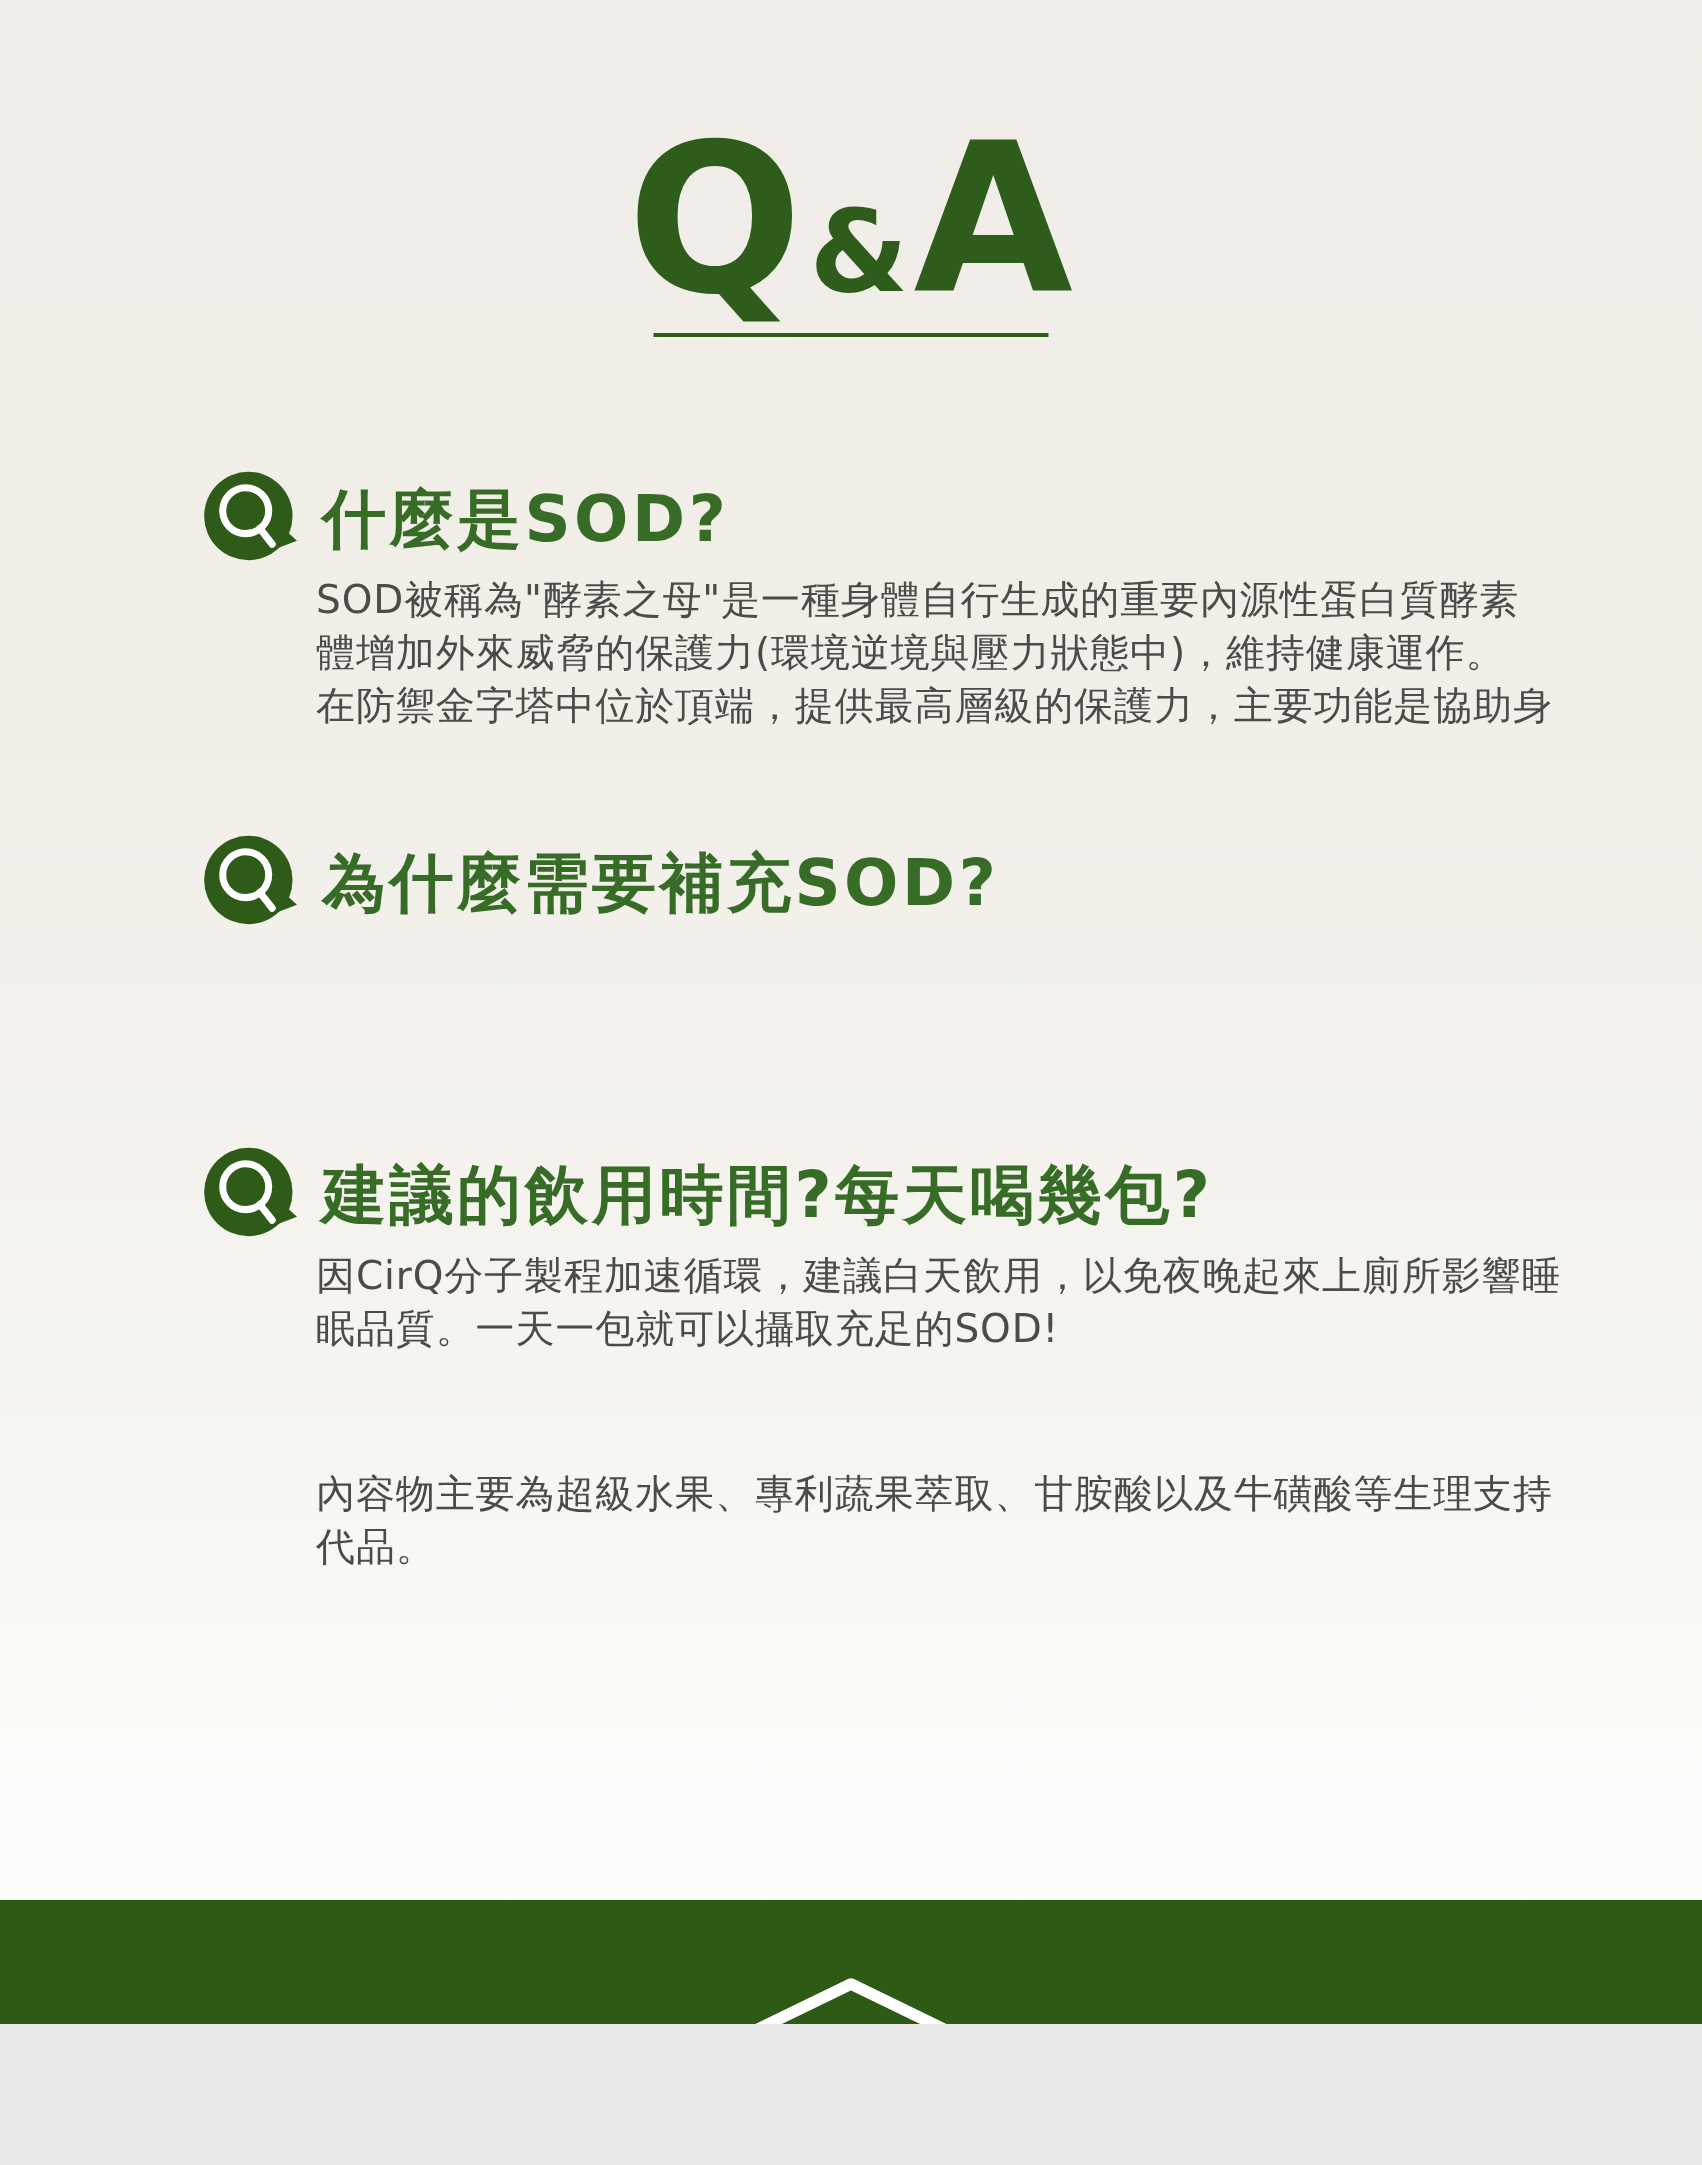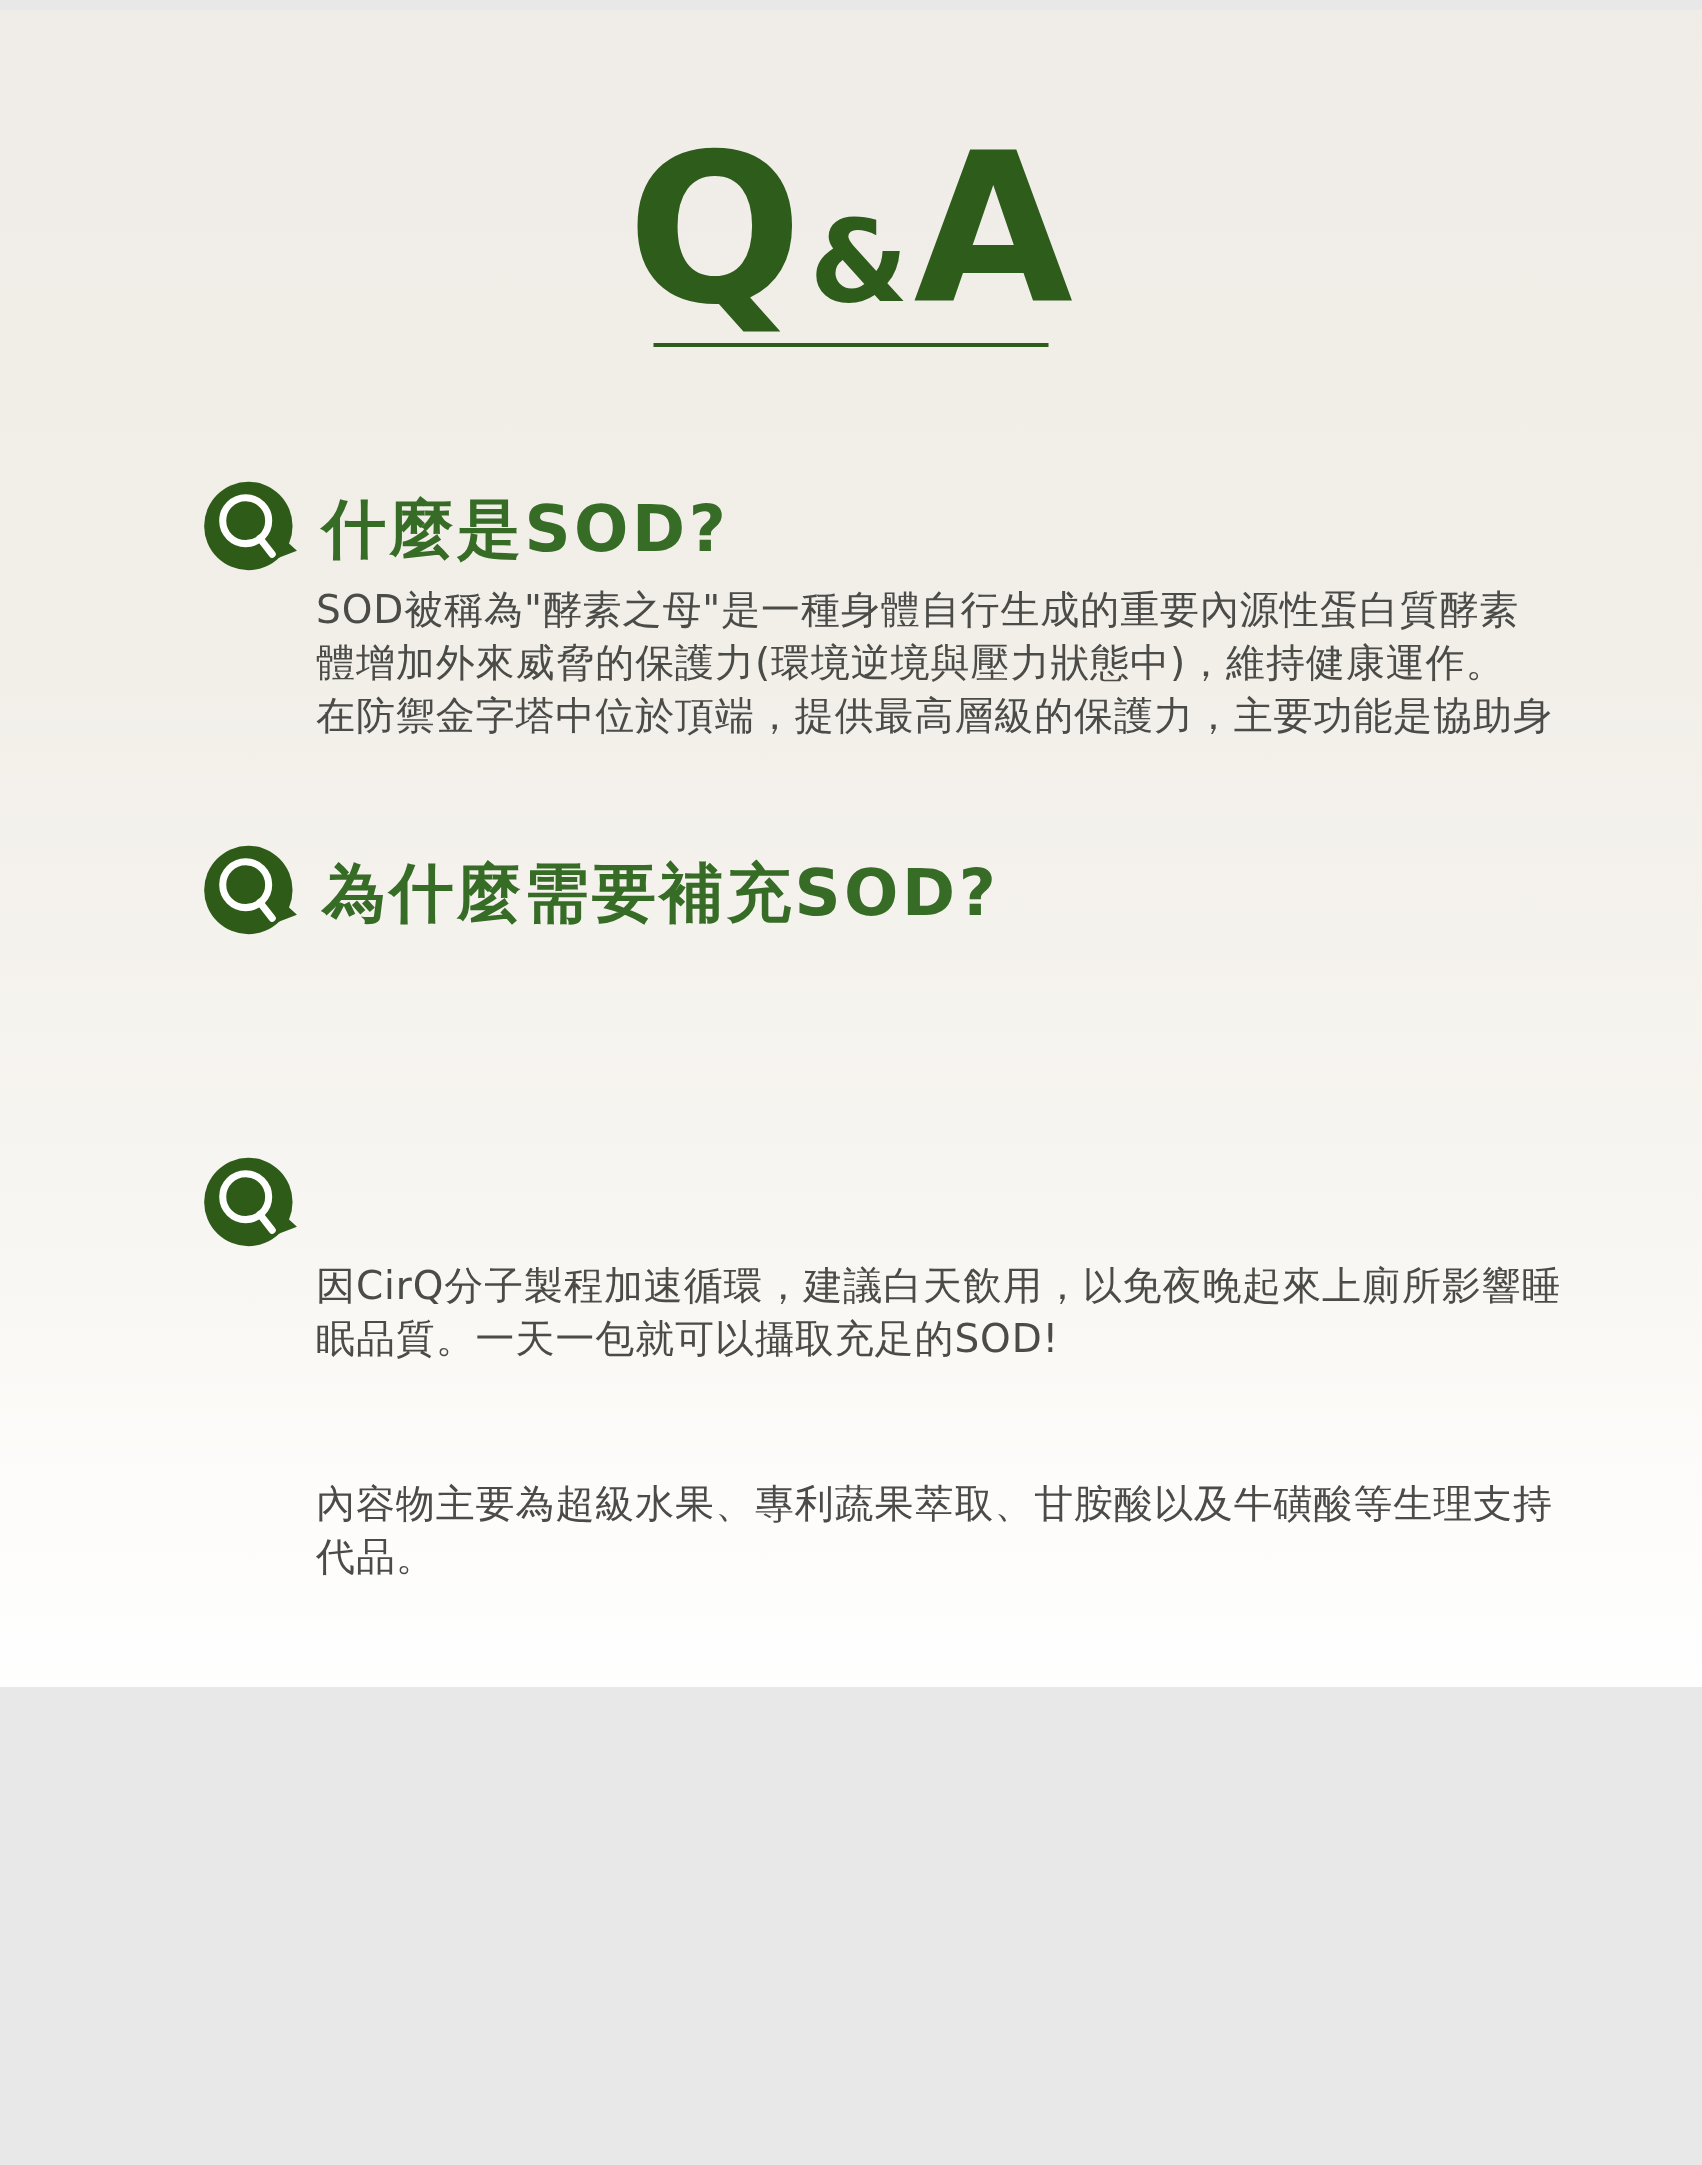--- a/index.html
+++ b/index.html
@@ -3,22 +3,22 @@
 <meta charset="utf-8">
 <style>
   html,body { margin:0; padding:0; }
   body {
     font-family: "DejaVu Sans", "Liberation Sans", sans-serif;
     background:#e8e8e8;
   }
   .page {
     position:relative;
     width:1702px;
-    height:1677px;
-    margin:10px auto;
+    height:2024px;
+    margin:0 auto;
     overflow:hidden;
     background:linear-gradient(180deg,#f0ede8 0%,#f2efe9 38%,#f7f5f1 70%,#fdfcfa 88%,#fefefe 100%);
   }
 
   
   .title-wrap {
     position:absolute; top:0; left:0; right:0;
     text-align:center;
   }
   h1.qa-title {
@@ -145,20 +145,21 @@
   </section>
 
   <section class="qa-item q3">
     <div class="qa-header">
       <svg class="q-icon" viewBox="0 0 108 112" aria-hidden="true">
         <circle cx="51" cy="52" r="50" fill="#2e5c18"></circle>
         <path d="M84 60 L106 80 L72 93 Z" fill="#2e5c18"></path>
         <circle cx="48" cy="46" r="26" fill="none" stroke="#ffffff" stroke-width="8"></circle>
         <line x1="64" y1="66" x2="78" y2="84" stroke="#ffffff" stroke-width="8" stroke-linecap="round"></line>
       </svg>
+      <h2 class="question">建議的飲用時間?每天喝幾包?</h2>
     </div>
     <p class="answer">
       <span class="line">因CirQ分子製程加速循環，建議白天飲用，以免夜晚起來上廁所影響睡</span>
       <span class="line">眠品質。一天一包就可以攝取充足的SOD!</span>
     </p>
   </section>
 
   <section class="qa-item q4">
     <p class="answer">
       <span class="line">內容物主要為超級水果、專利蔬果萃取、甘胺酸以及牛磺酸等生理支持</span>

